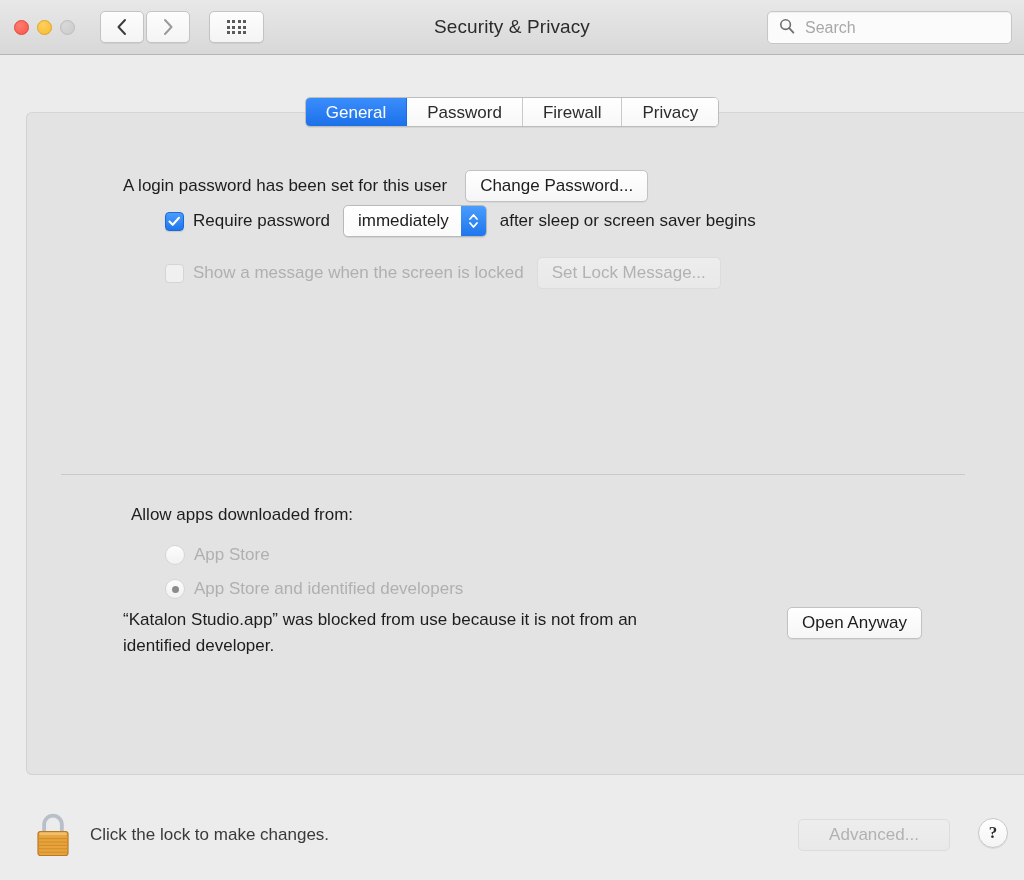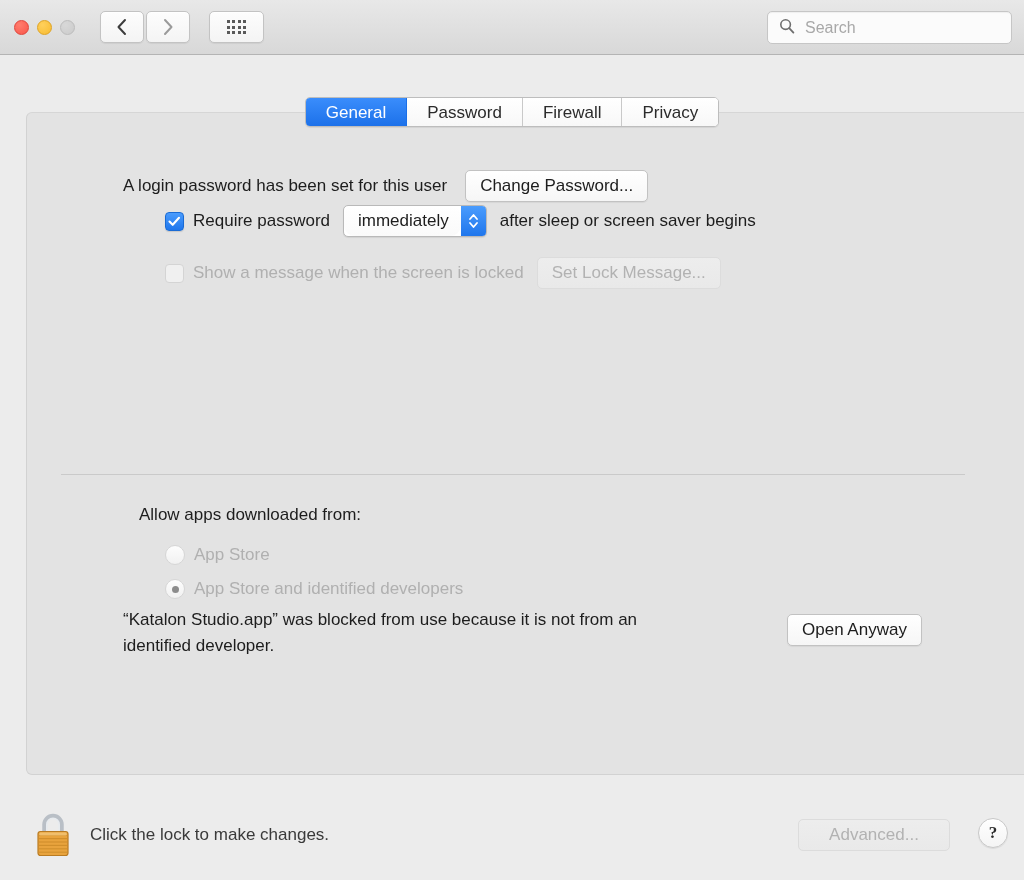--- a/index.html
+++ b/index.html
@@ -307,20 +307,21 @@
         <i></i>
         <i></i>
         <i></i>
       <i></i>
         <i></i>
         <i></i>
         <i></i>
     </span>
   </div>
 
+  <div class="win-title">Security &amp; Privacy</div>
 
   <div class="searchfield">
     <span class="mag">
       <svg width="16" height="16" viewBox="0 0 16 16">
         <circle cx="6.6" cy="6.6" r="4.8" fill="none" stroke="#6e6e6e" stroke-width="1.6"></circle>
         <line x1="10.2" y1="10.2" x2="14.4" y2="14.6" stroke="#6e6e6e" stroke-width="1.8" stroke-linecap="round"></line>
       </svg>
     </span>
     <input class="search-input" type="text" placeholder="Search" style="">
   </div>
@@ -364,42 +365,42 @@
   </div>
 
   <div class="row" style="left:138px; top:144px;">
     <span class="checkbox off"></span>
     <span class="txt dim" style="margin-left:9px;">Show a message when the screen is locked</span>
     <button class="pushbtn disabled" style="margin-left:13px;">Set Lock Message...</button>
   </div>
 
   <div class="divider"></div>
 
-  <div class="row" style="left:112px; top:392px;">
+  <div class="row" style="left:104px; top:392px;">
     <span class="txt">Allow apps downloaded from:</span>
   </div>
 
   <div class="row" style="left:138px; top:432px;">
     <span class="radio"></span>
     <span class="txt dim" style="margin-left:9px;">App Store</span>
   </div>
 
   <div class="row" style="left:138px; top:466px;">
     <span class="radio">
       <span class="dot"></span>
     </span>
     <span class="txt dim" style="margin-left:9px;">App Store and identified developers</span>
   </div>
 
   <div class="row" style="left:96px; top:494px; align-items:flex-start;">
     <div style="width:660px;">
       <div class="txt" style="line-height:26px;">“Katalon Studio.app” was blocked from use because it is not from an</div>
       <div class="txt" style="line-height:26px;">identified developer.</div>
     </div>
-    <button class="pushbtn" style="margin-left:4px; margin-top:7px;">Open Anyway</button>
+    <button class="pushbtn" style="margin-left:4px; margin-top:0px;">Open Anyway</button>
   </div>
 
 </div>
 
 <div class="bottombar">
 
   <span class="lock-icon">
     <svg width="42" height="48" viewBox="0 0 42 48">
 
       <path d="M12.5 22 V14.5 A8.5 8.5 0 0 1 29.5 14.5 V22" fill="none" stroke="#b9bfc6" stroke-width="4.5"></path>

